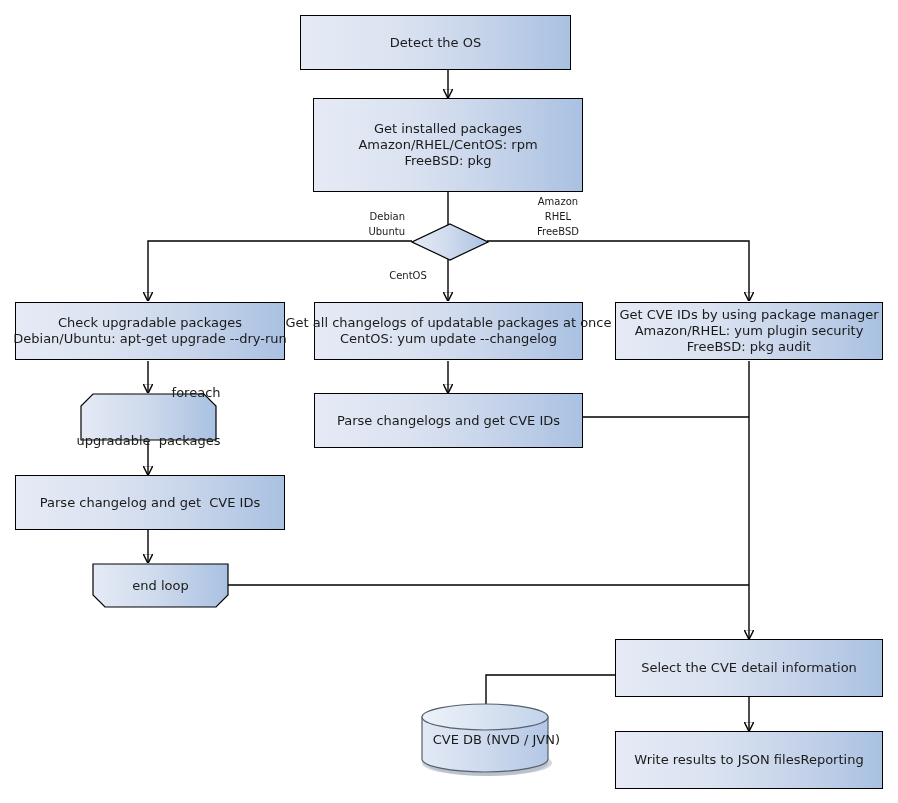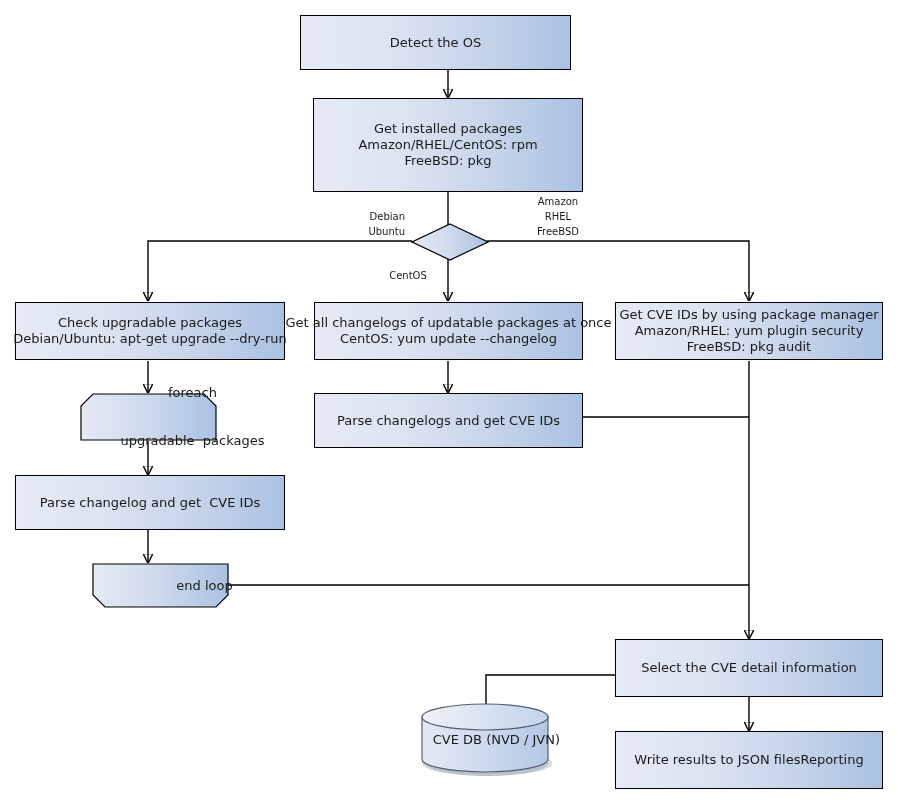--- a/index.html
+++ b/index.html
@@ -49,26 +49,25 @@
     top: 0;
     overflow: visible;
   }
   .chamfer-text {
     position: absolute;
     left: 0; top: 0;
     width: 100%; height: 100%;
     display: flex;
     align-items: center;
     justify-content: center;
-    text-align: center;
+    text-align: right;
     font-size: 13px;
     line-height: 16px;
     color: #1a1a1a;
     white-space: pre;
-    padding-left: 44px;
   }
   
   .diamond-wrap { position: absolute; }
   
   .cyl-wrap { position: absolute; }
   .cyl-text {
     position: absolute;
     left: 0; top: 14px;
     width: 100%;
     text-align: right;

